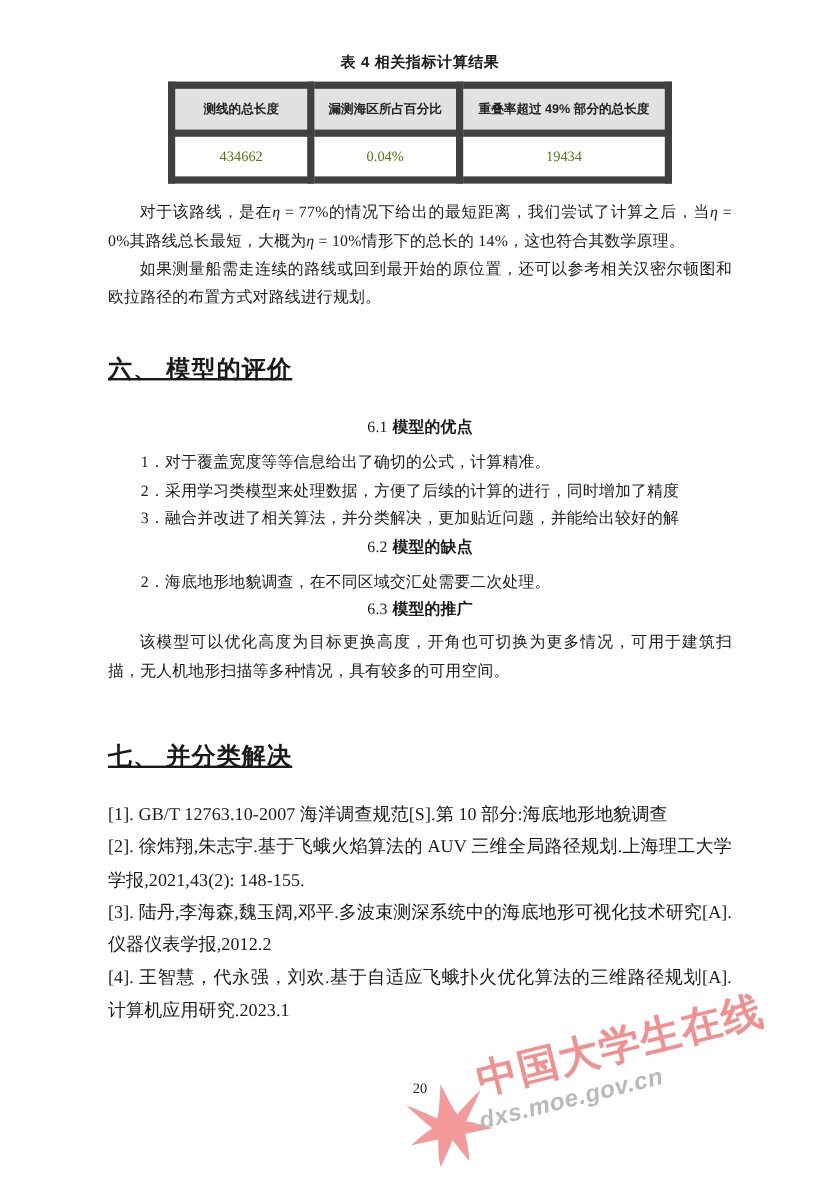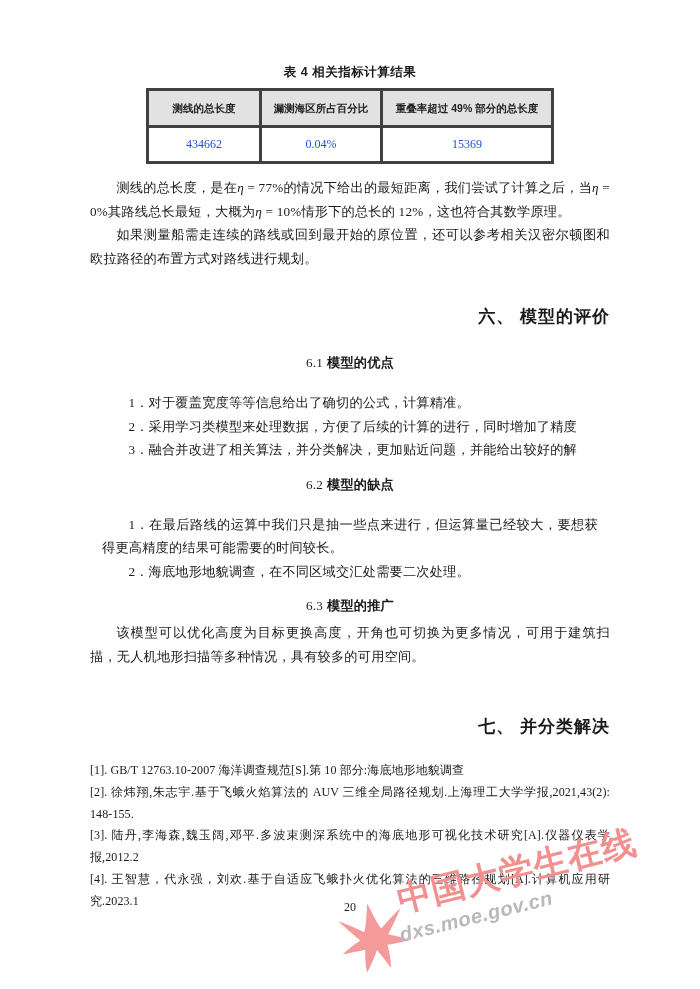--- a/index.html
+++ b/index.html
@@ -28,49 +28,49 @@
   }
 
   
   .table-caption {
     text-align: center;
     font-size: 12.5px;
     font-weight: bold;
     font-family: "Liberation Sans", "DejaVu Sans", sans-serif;
     letter-spacing: 0.5px;
     margin: 0;
-    padding-top: 64px;
+    padding-top: 44px;
   }
   .data-table {
     border-collapse: collapse;
     margin: 7px auto 0 auto;
     width: 378px;
     table-layout: fixed;
   }
   .data-table td {
-    border: 3px solid #404040;
+    border: 6px solid #404040;
     text-align: center;
     vertical-align: middle;
   }
   .data-table thead td {
     background: #e2e2e2;
     font-size: 10.5px;
     font-family: "Liberation Sans", "DejaVu Sans", sans-serif;
     font-weight: bold;
     height: 30px;
     padding: 2px 3px;
     line-height: 1.2;
     color: #222;
   }
   .data-table tbody td {
     background: #ffffff;
     font-size: 12px;
     height: 29px;
     padding: 2px 3px;
-    color: #1d4ed8;
+    color: #4d7c0f;
   }
   .col-a { width: 104px; }
   .col-b { width: 112px; }
   .col-c { width: 162px; }
 
   
   p.para {
     font-size: 13.2px;
     line-height: 1.78;
     margin: 0;
@@ -80,26 +80,27 @@
   }
   .para-block { margin-top: 12px; }
 
   .var-italic {
     font-family: "Liberation Serif", "DejaVu Serif", serif;
     font-style: italic;
   }
 
   
   h1.section-title {
-    text-align: right;
-    font-size: 17px;
+    text-align: left;
+    font-size: 20px;
     font-weight: bold;
     font-family: "Liberation Sans", "DejaVu Sans", sans-serif;
     margin: 0;
     letter-spacing: 1px;
+    text-decoration: underline;
   }
   .sec6-wrap { padding-top: 35px; }
   .sec7-wrap { padding-top: 47px; }
 
   h2.sub-title {
     font-size: 13.2px;
     font-weight: bold;
     font-family: "Liberation Sans", "DejaVu Sans", sans-serif;
     margin: 0;
     letter-spacing: 0.2px;
@@ -107,21 +108,21 @@
   }
   h2.sub-title .num {
     font-family: "Liberation Serif", "DejaVu Serif", serif;
     font-weight: normal;
     font-size: 13.2px;
   }
 
   
   ol.num-list {
     list-style: none;
-    margin: 12px;
+    margin: 1px;
     padding: 0;
   }
   ol.num-list li {
     font-size: 13.2px;
     line-height: 1.78;
     text-align: justify;
     margin: 0;
     padding: 0;
     text-indent: 2em;
     letter-spacing: 0.2px;
@@ -130,21 +131,21 @@
     font-family: "Liberation Serif", "DejaVu Serif", serif;
   }
 
   
   ul.ref-list {
     list-style: none;
     margin: 0;
     padding: 0;
   }
   ul.ref-list li {
-    font-size: 12px;
+    font-size: 15px;
     line-height: 1.82;
     margin: 0;
     padding: 0;
     text-align: justify;
     letter-spacing: 0.1px;
   }
 
   
   .page-number {
     position: absolute;
@@ -216,47 +217,46 @@
         <tr>
           <td class="col-a">测线的总长度</td>
           <td class="col-b">漏测海区所占百分比</td>
           <td class="col-c">重叠率超过 49% 部分的总长度</td>
         </tr>
       </thead>
       <tbody>
         <tr>
           <td class="col-a">434662</td>
           <td class="col-b">0.04%</td>
-          <td class="col-c">15369</td>
+          <td class="col-c">19434</td>
         </tr>
       </tbody>
     </table>
 
     <div class="para-block">
-      <p class="para"><span>测线的总长度，是在</span><span class="var-italic">η</span><span> = 77%的情况下给出的最短距离，我们尝试了计算之后，当</span><span class="var-italic">η</span><span> = 0%其路线总长最短，大概为</span><span class="var-italic">η</span><span> = 10%情形下的总长的 12%，这也符合其数学原理。</span></p>
+      <p class="para"><span>对于该路线，是在</span><span class="var-italic">η</span><span> = 77%的情况下给出的最短距离，我们尝试了计算之后，当</span><span class="var-italic">η</span><span> = 0%其路线总长最短，大概为</span><span class="var-italic">η</span><span> = 10%情形下的总长的 14%，这也符合其数学原理。</span></p>
       <p class="para">如果测量船需走连续的路线或回到最开始的原位置，还可以参考相关汉密尔顿图和欧拉路径的布置方式对路线进行规划。</p>
     </div>
 
     <div class="sec6-wrap">
       <h1 class="section-title">六、  模型的评价</h1>
     </div>
 
     <div style="padding-top:26px">
       <h2 class="sub-title"><span class="num">6.1</span>&nbsp;<span>模型的优点</span></h2>
       <ol class="num-list" style="padding-top:7px">
         <li><span class="li-num">1．</span><span>对于覆盖宽度等等信息给出了确切的公式，计算精准。</span></li>
         <li><span class="li-num">2．</span><span>采用学习类模型来处理数据，方便了后续的计算的进行，同时增加了精度</span></li>
         <li><span class="li-num">3．</span><span>融合并改进了相关算法，并分类解决，更加贴近问题，并能给出较好的解</span></li>
       </ol>
     </div>
 
     <div style="padding-top:2px">
       <h2 class="sub-title"><span class="num">6.2</span>&nbsp;<span>模型的缺点</span></h2>
       <ol class="num-list" style="padding-top:7px">
-        <li><span class="li-num">1．</span><span>在最后路线的运算中我们只是抽一些点来进行，但运算量已经较大，要想获得更高精度的结果可能需要的时间较长。</span></li>
         <li><span class="li-num">2．</span><span>海底地形地貌调查，在不同区域交汇处需要二次处理。</span></li>
       </ol>
     </div>
 
     <div style="padding-top:2px">
       <h2 class="sub-title"><span class="num">6.3</span>&nbsp;<span>模型的推广</span></h2>
       <p class="para" style="padding-top:6px">该模型可以优化高度为目标更换高度，开角也可切换为更多情况，可用于建筑扫描，无人机地形扫描等多种情况，具有较多的可用空间。</p>
     </div>
 
     <div class="sec7-wrap">

